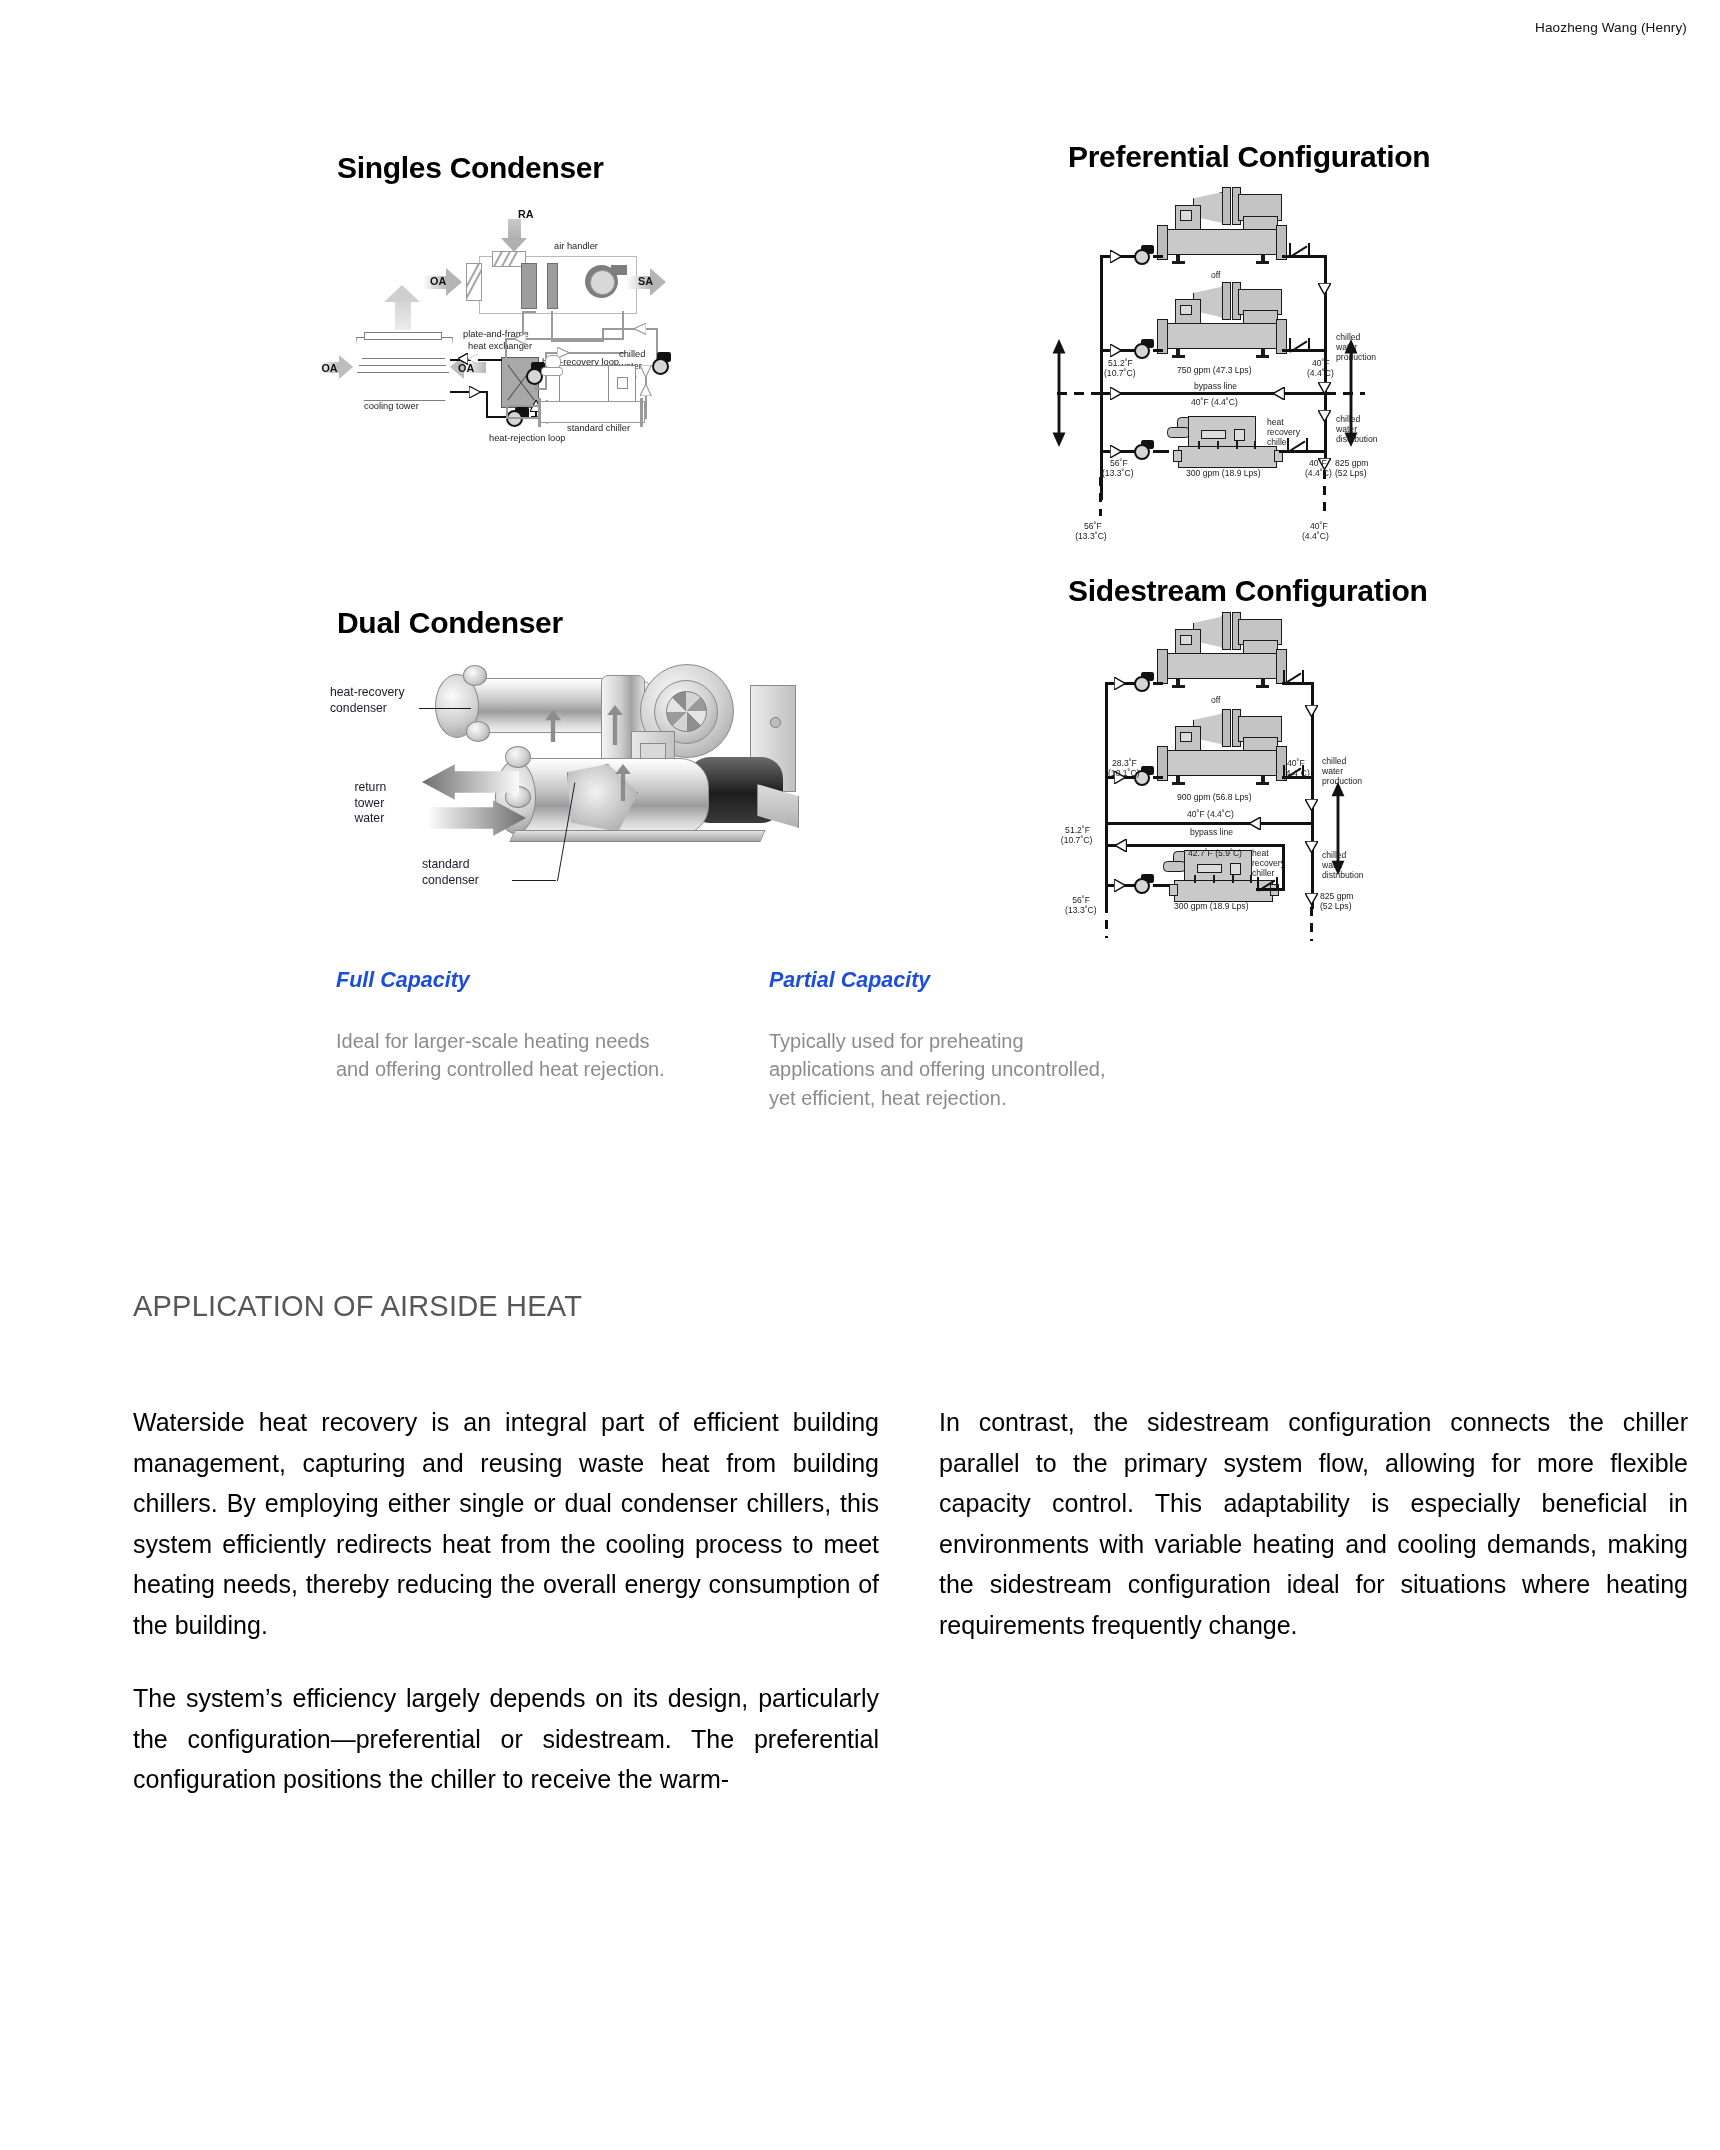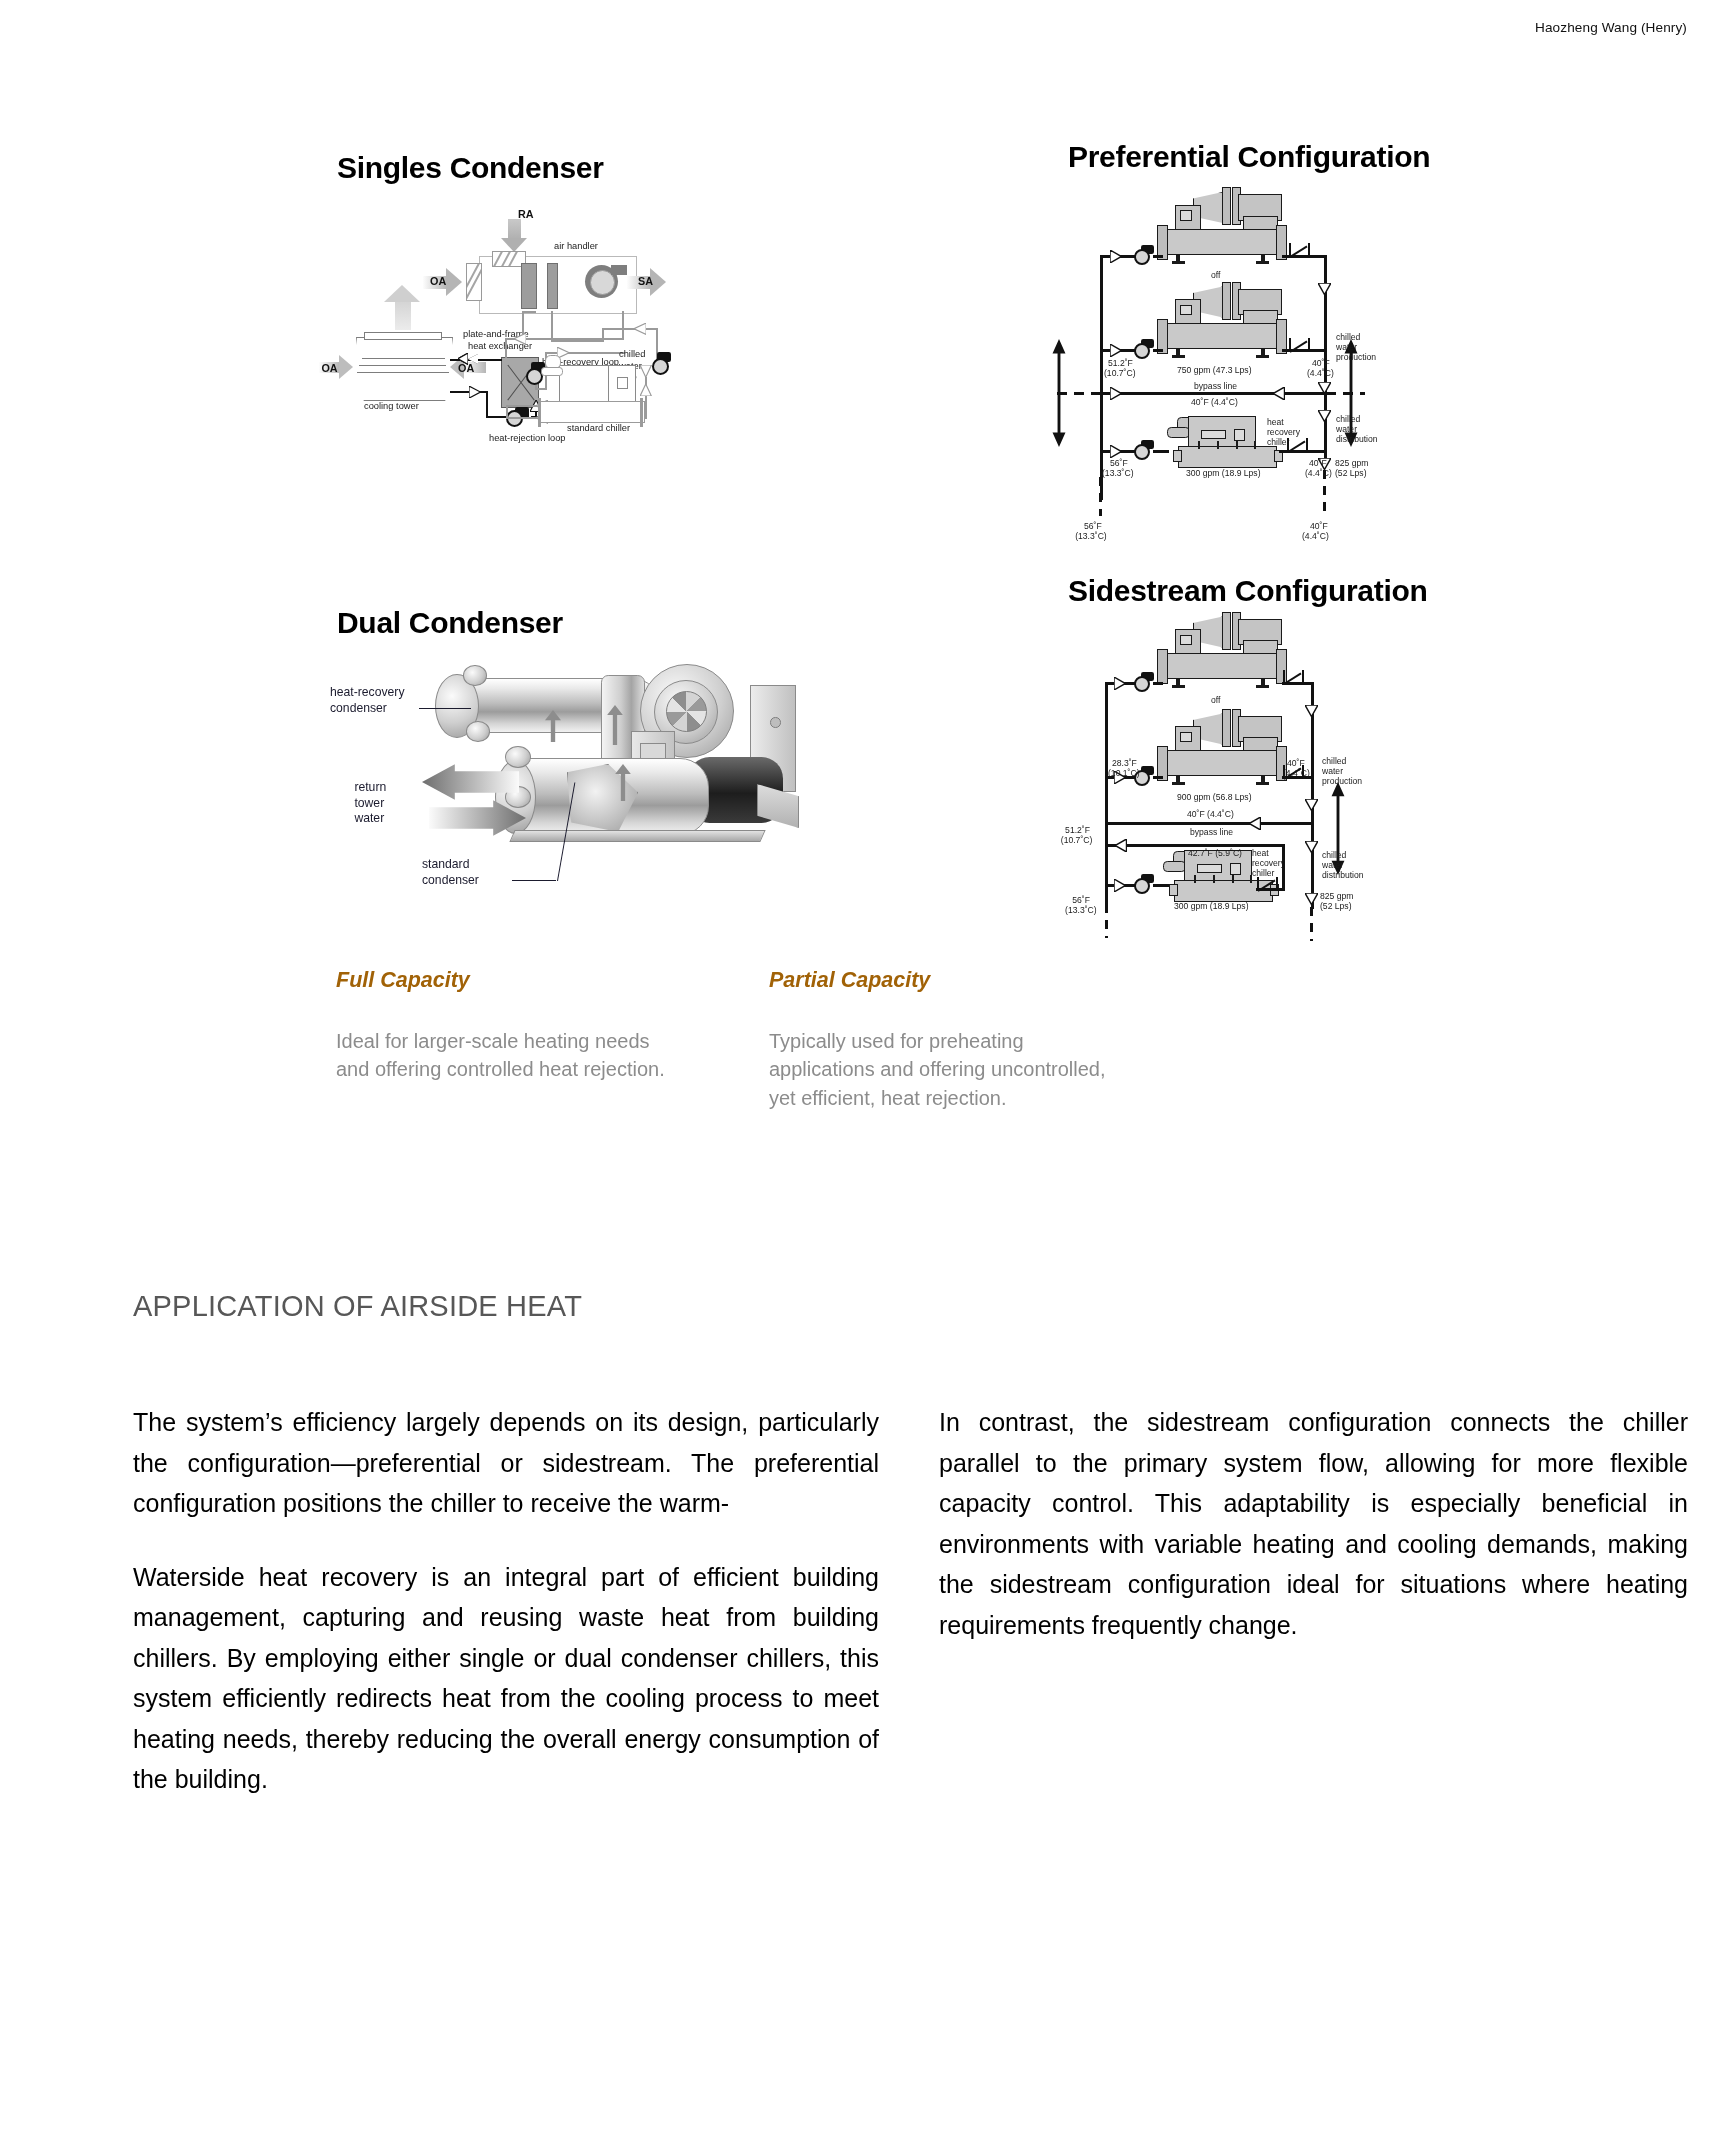--- a/index.html
+++ b/index.html
@@ -30,21 +30,21 @@
   }
   #title-singles      { left:337px;  top:151px; }
   #title-dual         { left:337px;  top:606px; }
   #title-preferential { left:1068px; top:140px; }
   #title-sidestream   { left:1068px; top:574px; }
 
   
   .cap-head {
     position:absolute;
     font-style:italic; font-weight:bold;
-    font-size:21.5px; color:#a16207;
+    font-size:21.5px; color:#1d4ed8;
     white-space:nowrap;
   }
   .cap-body {
     position:absolute;
     font-size:20px; line-height:1.42;
     color:#8c8c8c;
   }
   #cap-full-head    { left:336px;  top:968px; }
   #cap-full-body    { left:336px;  top:1027px; width:344px; }
   #cap-partial-head { left:769px; top:968px; }
@@ -795,20 +795,20 @@
 </div>
 
 <div class="cap-head" id="cap-full-head">Full Capacity</div>
 <div class="cap-body" id="cap-full-body">Ideal for larger-scale heating needs and offering controlled heat rejection.</div>
 <div class="cap-head" id="cap-partial-head">Partial Capacity</div>
 <div class="cap-body" id="cap-partial-body">Typically used for preheating applications and offering uncontrolled, yet efficient, heat rejection.</div>
 
 <div class="sec-title">APPLICATION OF AIRSIDE HEAT</div>
 
 <div class="col" id="col-left">
+  <p>Waterside heat recovery is an integral part of efficient building management, capturing and reusing waste heat from building chillers. By employing either single or dual condenser chillers, this system efficiently redirects heat from the cooling process to meet heating needs, thereby reducing the overall energy consumption of the building.</p>
   <p>The system’s efficiency largely depends on its design, particularly the configuration—preferential or sidestream. The preferential configuration positions the chiller to receive the warm-</p>
-  <p>Waterside heat recovery is an integral part of efficient building management, capturing and reusing waste heat from building chillers. By employing either single or dual condenser chillers, this system efficiently redirects heat from the cooling process to meet heating needs, thereby reducing the overall energy consumption of the building.</p>
 </div>
 
 <div class="col" id="col-right">
   <p>In contrast, the sidestream configuration connects the chiller parallel to the primary system flow, allowing for more flexible capacity control. This adaptability is especially beneficial in environments with variable heating and cooling demands, making the sidestream configuration ideal for situations where heating requirements frequently change.</p>
 </div>
 
 
 </body></html>

